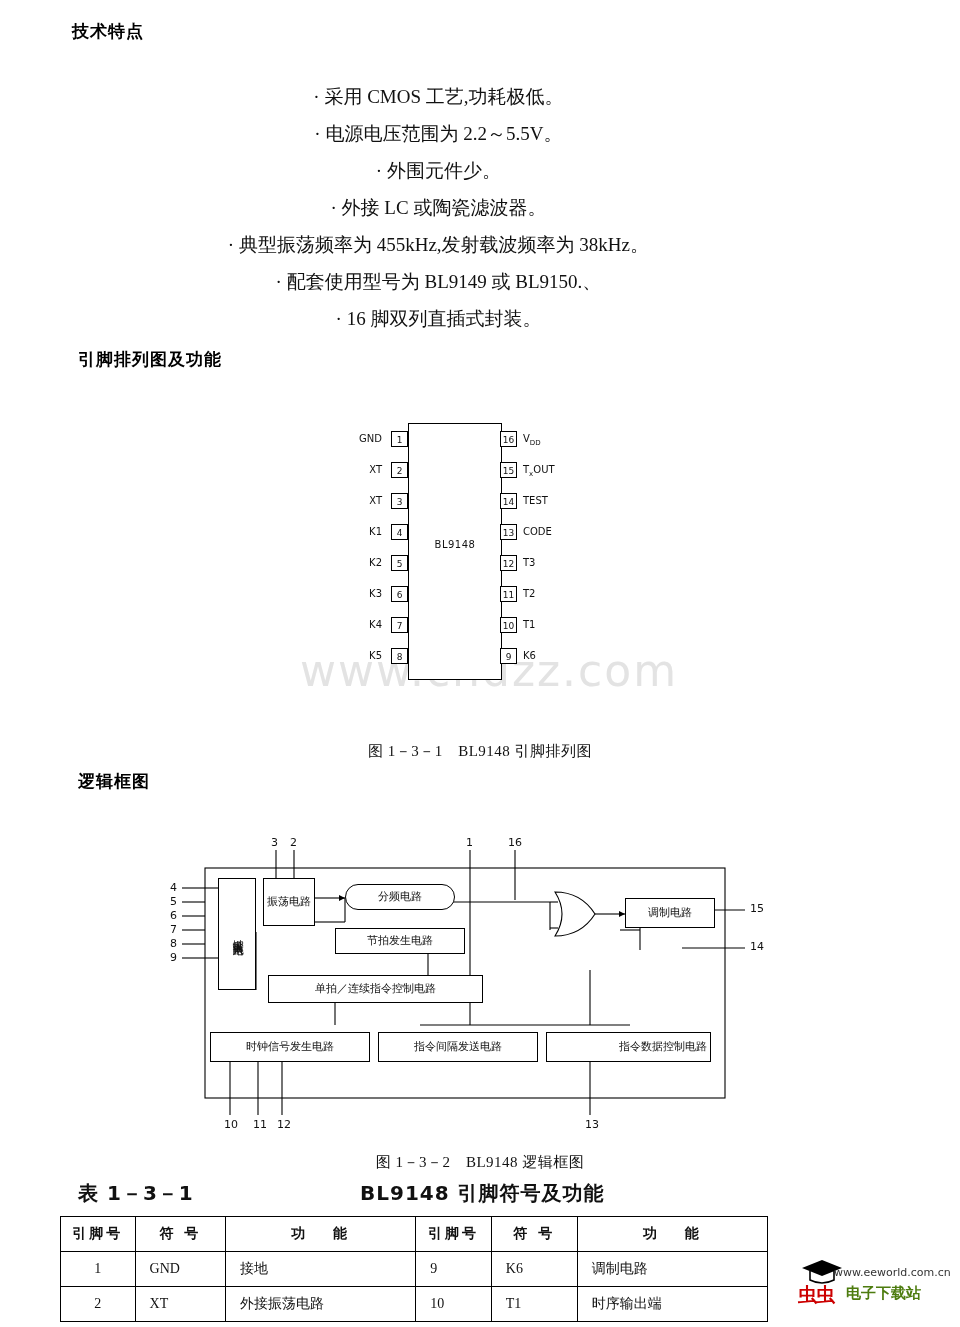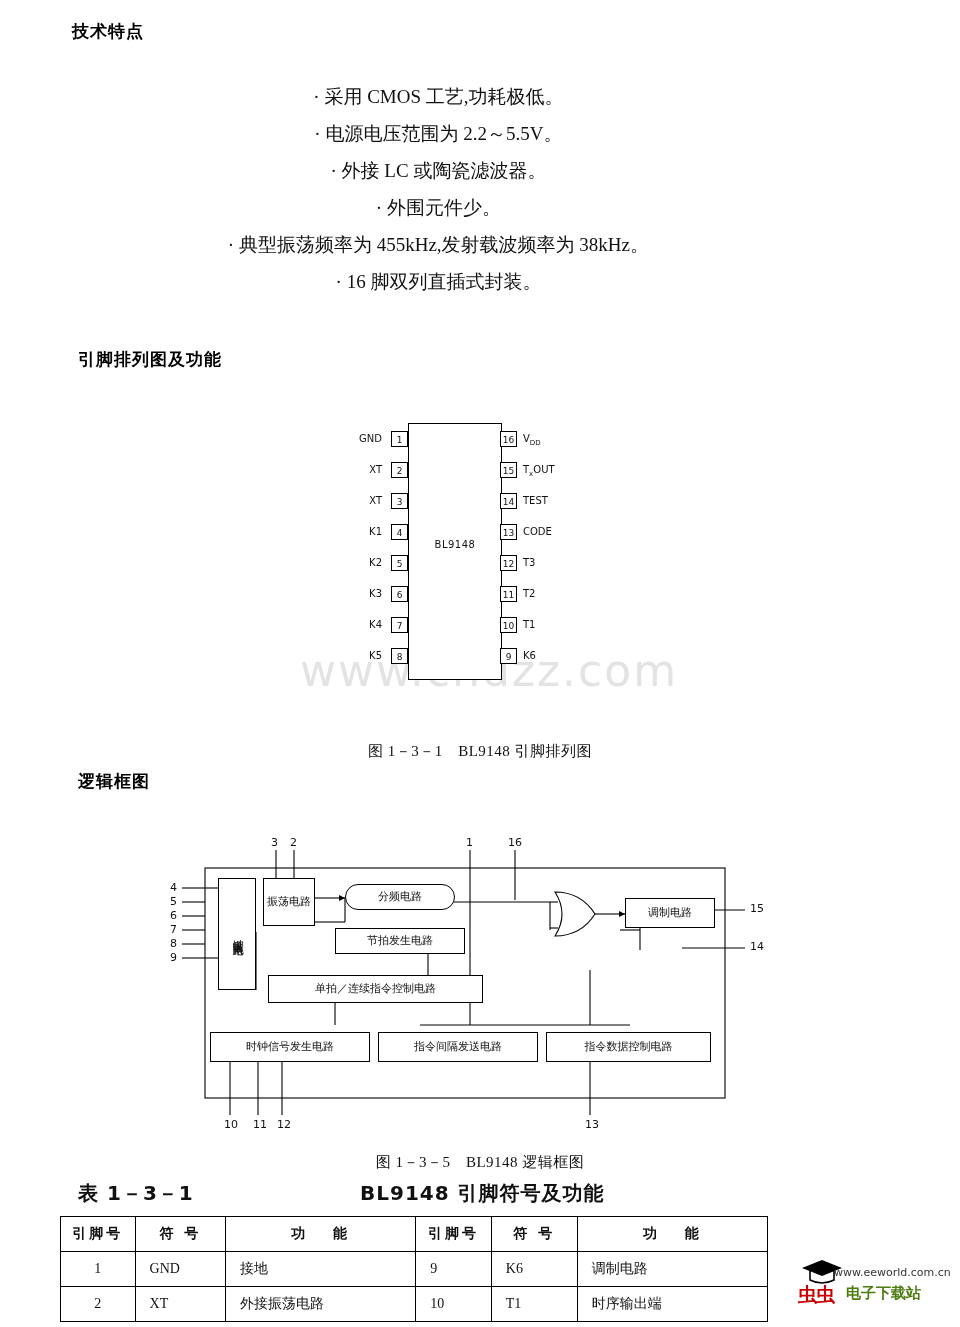--- a/index.html
+++ b/index.html
@@ -258,23 +258,24 @@
 </head>
 <body>
 
 <div class="page">
 
   <div class="sec-title" id="feat-title">技术特点</div>
 
   <ul class="bullets">
     <li><span class="dot">·</span><span>采用 CMOS 工艺,功耗极低。</span></li>
     <li><span class="dot">·</span><span>电源电压范围为 2.2～5.5V。</span></li>
+    <li><span class="dot">·</span><span>外围元件少。</span></li>
     <li><span class="dot">·</span><span>外接 LC 或陶瓷滤波器。</span></li>
-    <li><span class="dot">·</span><span>外围元件少。</span></li>
     <li><span class="dot">·</span><span>典型振荡频率为 455kHz,发射载波频率为 38kHz。</span></li>
+    <li><span class="dot">·</span><span>配套使用型号为 BL9149 或 BL9150.、</span></li>
     <li><span class="dot">·</span><span>16 脚双列直插式封装。</span></li>
   </ul>
 
   <div class="sec-title" id="pin-title">引脚排列图及功能</div>
 
   <div class="watermark">www.cndzz.com</div>
 
   <div id="pin-diagram">
     <div class="chip-body">
       <div class="chip-label">BL9148</div>
@@ -392,21 +393,21 @@
     </div>
     <div class="lbox" style="left:98px; top:135px; width:215px; height:28px;">
       <span>单拍／连续指令控制电路</span>
     </div>
     <div class="lbox" style="left:40px; top:192px; width:160px; height:30px;">
       <span>时钟信号发生电路</span>
     </div>
     <div class="lbox" style="left:208px; top:192px; width:160px; height:30px;">
       <span>指令间隔发送电路</span>
     </div>
-    <div class="lbox" style="left:376px; top:192px; width:165px; height:30px;">
+    <div class="lbox" style="left:376px; top:192px; width:165px; height:30px;justify-content:flex-end;">
       <span>指令数据控制电路</span>
     </div>
     <div class="lbox" style="left:455px; top:58px; width:90px; height:30px;">
       <span>调制电路</span>
     </div>
 
     <div class="pinnum" style="left:0px; top:41px">4</div>
     <div class="pinnum" style="left:0px; top:55px">5</div>
     <div class="pinnum" style="left:0px; top:69px">6</div>
     <div class="pinnum" style="left:0px; top:83px">7</div>
@@ -420,21 +421,21 @@
 
     <div class="pinnum" style="left:580px; top:62px">15</div>
     <div class="pinnum" style="left:580px; top:100px">14</div>
 
     <div class="pinnum" style="left:54px;  top:278px">10</div>
     <div class="pinnum" style="left:83px;  top:278px">11</div>
     <div class="pinnum" style="left:107px; top:278px">12</div>
     <div class="pinnum" style="left:415px; top:278px">13</div>
   </div>
 
-  <div class="fig-caption" id="fig2-cap">图 1－3－5　BL9148 逻辑框图</div>
+  <div class="fig-caption" id="fig2-cap">图 1－3－2　BL9148 逻辑框图</div>
 
   <div id="table-wrap">
     <div class="tbl-head-row">
       <div id="tbl-label">表 1－3－1</div>
       <div id="tbl-title">BL9148 引脚符号及功能</div>
     </div>
     <table class="pintable">
       <thead>
         <tr>
           <th class="col-num">引脚号</th>

